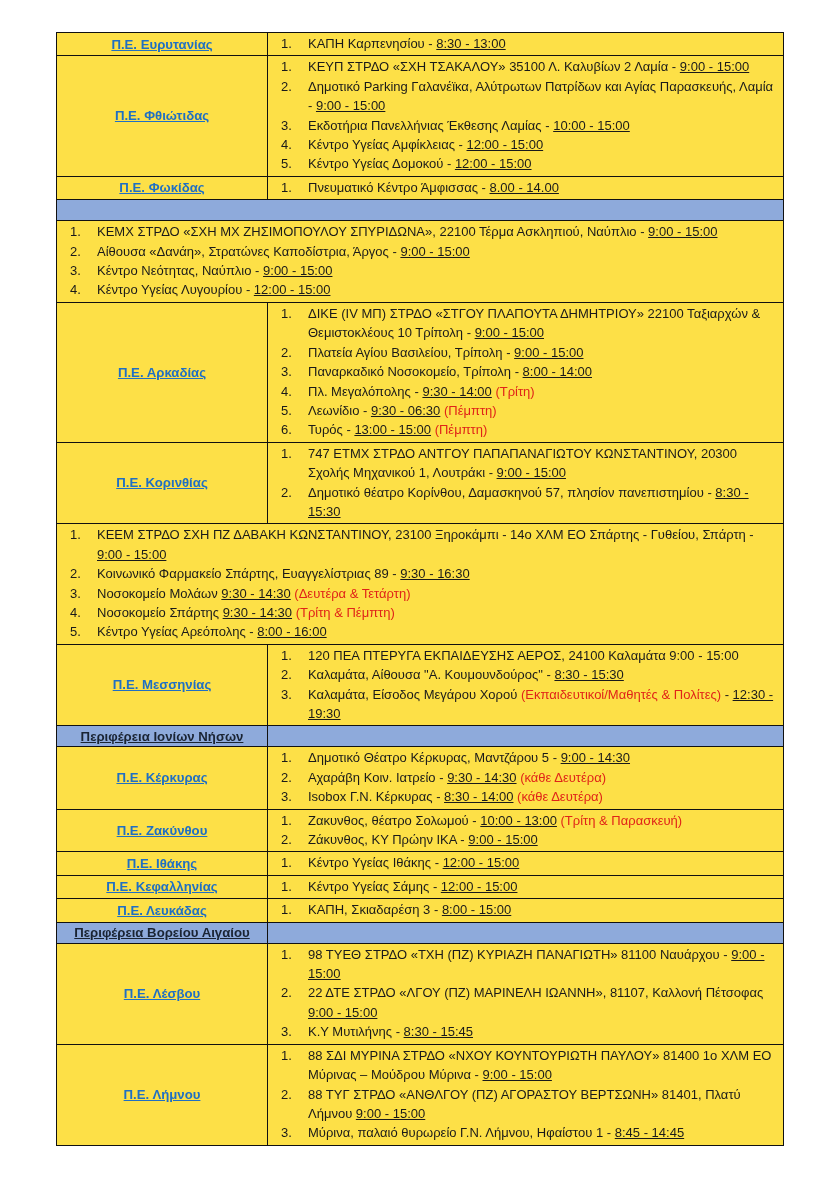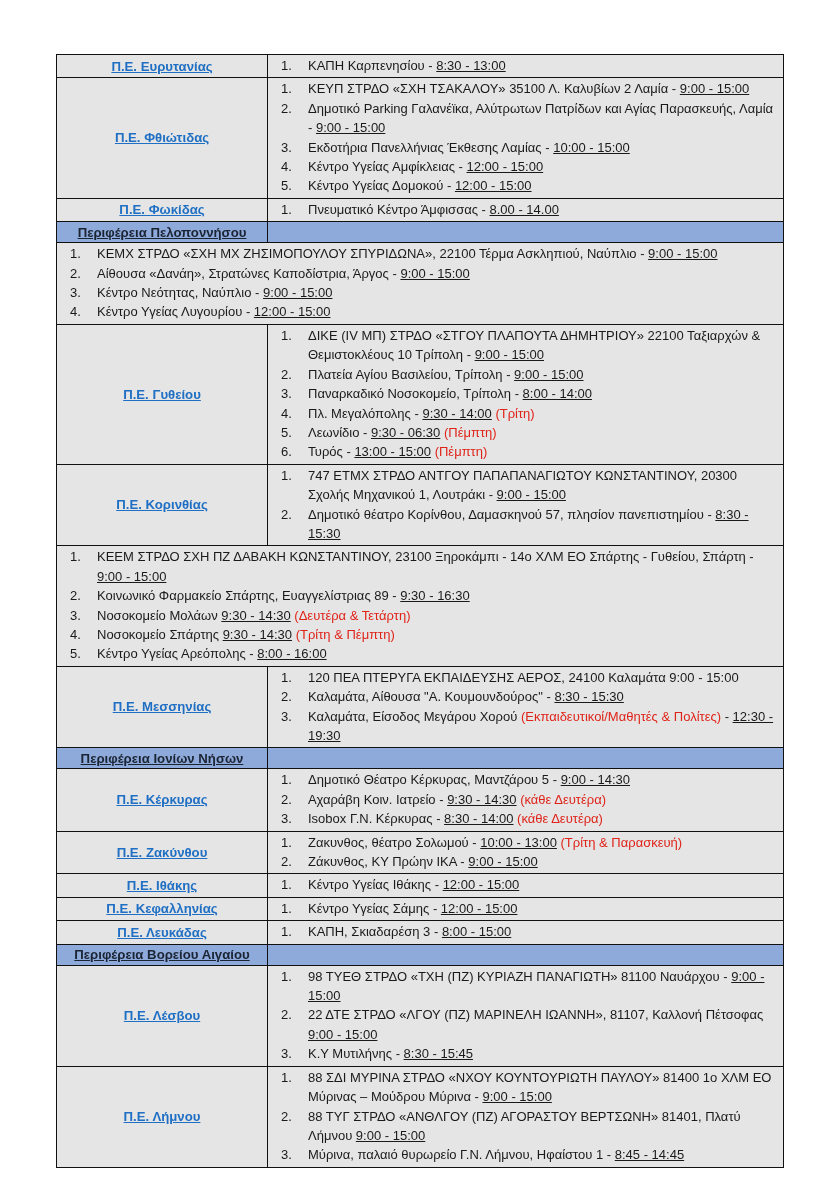--- a/index.html
+++ b/index.html
@@ -10,25 +10,25 @@
     width: 840px; height: 1188px;
     position: relative;
     font-family: "Liberation Sans", sans-serif;
     font-size: 13px;
     line-height: 19.4px;
     color: #1a1a1a;
     overflow: hidden;
   }
   .doc-table {
     position: absolute;
-    left: 56px; top: 54px;
+    left: 56px; top: 32px;
     width: 728px;
     border: 1.7px solid #111;
     box-sizing: border-box;
-    background: #e5e5e5;
+    background: #fde047;
   }
   .row {
     display: flex;
     align-items: stretch;
     border-top: 1.5px solid #111;
   }
   .row:first-child { border-top: none; }
   .cell { box-sizing: border-box; }
   .name-cell {
     flex: 0 0 211px;
@@ -112,23 +112,20 @@
         <span class="name-label">Π.Ε. Φωκίδας</span>
       </div>
       <div class="cell loc-cell">
         <div class="item">
           <span class="num">1.</span>
           <span class="item-text"><span class="plain">Πνευματικό Κέντρο Άμφισσας - </span><span class="time">8.00 - 14.00</span></span>
         </div>
       </div>
     </div>
     <div class="row header-row">
-      <div class="cell name-cell">
-        <span class="header-label">Περιφέρεια Πελοποννήσου</span>
-      </div>
       <div class="cell loc-cell"></div>
     </div>
     <div class="row unit-row">
       <div class="cell loc-cell">
         <div class="item">
           <span class="num">1.</span>
           <span class="item-text"><span class="plain">ΚΕΜΧ ΣΤΡΔΟ «ΣΧΗ ΜΧ ΖΗΣΙΜΟΠΟΥΛΟΥ ΣΠΥΡΙΔΩΝΑ», 22100 Τέρμα Ασκληπιού, Ναύπλιο - </span><span class="time">9:00 - 15:00</span></span>
         </div>
         <div class="item">
           <span class="num">2.</span>
@@ -139,21 +136,21 @@
           <span class="item-text"><span class="plain">Κέντρο Νεότητας, Ναύπλιο - </span><span class="time">9:00 - 15:00</span></span>
         </div>
         <div class="item">
           <span class="num">4.</span>
           <span class="item-text"><span class="plain">Κέντρο Υγείας Λυγουρίου - </span><span class="time">12:00 - 15:00</span></span>
         </div>
       </div>
     </div>
     <div class="row unit-row">
       <div class="cell name-cell">
-        <span class="name-label">Π.Ε. Γυθείου</span>
+        <span class="name-label">Π.Ε. Αρκαδίας</span>
       </div>
       <div class="cell loc-cell">
         <div class="item">
           <span class="num">1.</span>
           <span class="item-text"><span class="plain">ΔΙΚΕ (IV ΜΠ) ΣΤΡΔΟ «ΣΤΓΟΥ ΠΛΑΠΟΥΤΑ ΔΗΜΗΤΡΙΟΥ» 22100 Ταξιαρχών &amp; Θεμιστοκλέους 10 Τρίπολη - </span><span class="time">9:00 - 15:00</span></span>
         </div>
         <div class="item">
           <span class="num">2.</span>
           <span class="item-text"><span class="plain">Πλατεία Αγίου Βασιλείου, Τρίπολη - </span><span class="time">9:00 - 15:00</span></span>
         </div>

